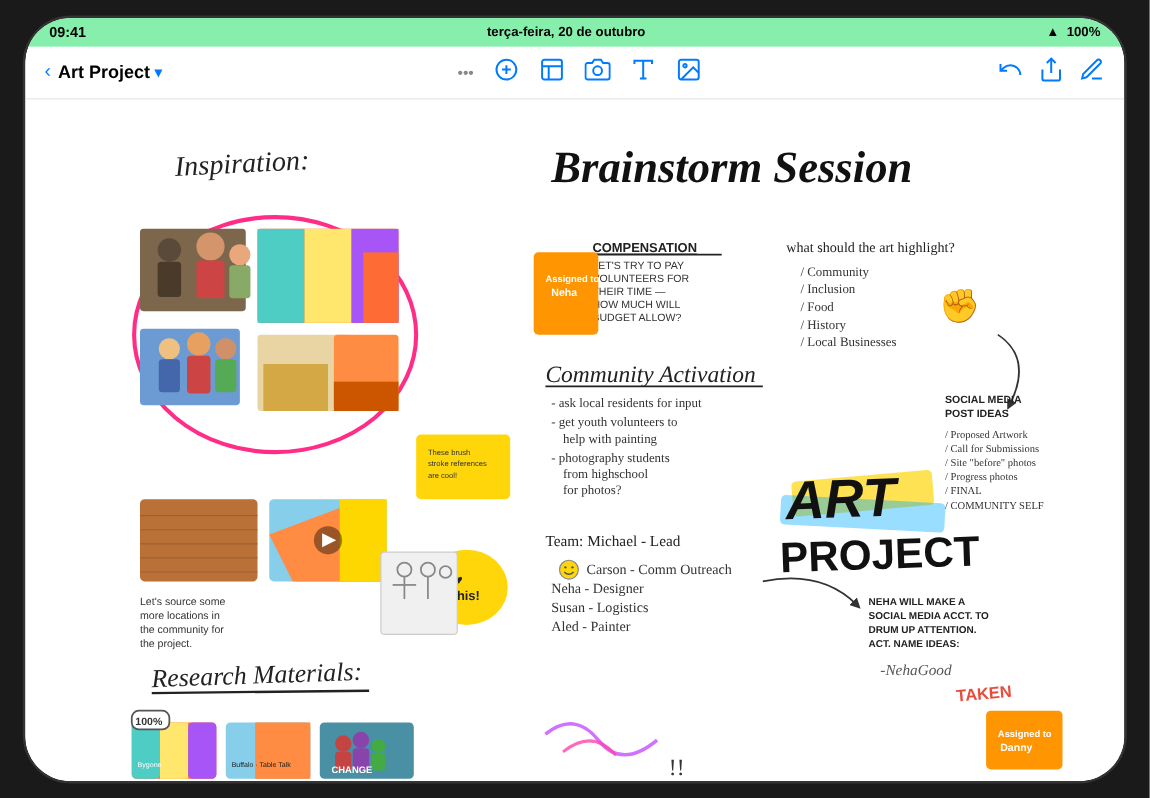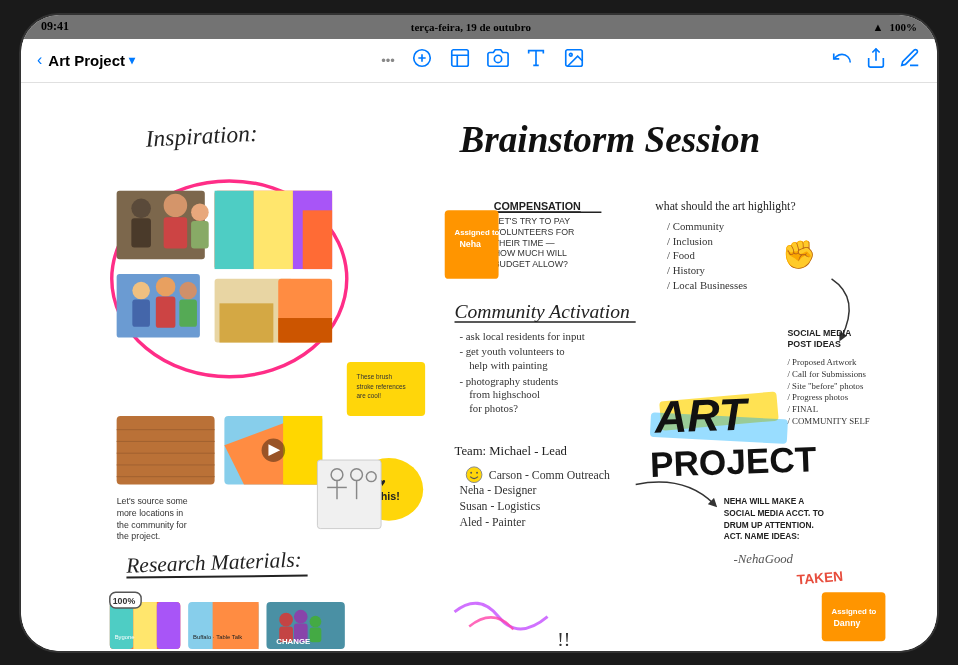--- a/index.html
+++ b/index.html
@@ -32,23 +32,22 @@
       flex-direction: column;
     }
     
     .status-bar {
       display: flex;
       justify-content: space-between;
       align-items: center;
       padding: 4px 20px;
       font-size: 12px;
       font-weight: 600;
-      background: #737373;
+      background: #86efac;
       height: 24px;
-      font-family: Liberation Serif, serif;
     }
     .status-time { font-size: 12px; font-weight: 700; }
     .status-date { font-size: 11px; }
     .status-right { display: flex; gap: 6px; align-items: center; font-size: 11px; }
     
     .toolbar {
       display: flex;
       align-items: center;
       justify-content: space-between;
       padding: 4px 16px;
@@ -80,21 +79,21 @@
     }
   </style>
 </head>
 <body>
 
 <div class="device">
   <div class="screen">
 
     <div class="status-bar">
       <div class="status-time">09:41</div>
-      <div class="status-date">terça-feira, 19 de outubro</div>
+      <div class="status-date">terça-feira, 20 de outubro</div>
       <div class="status-right">
         <span>▲</span>
         <span>100%</span>
       </div>
     </div>
 
     <div class="toolbar">
       <div class="toolbar-left">
         <span class="back-btn">‹</span>
         <span class="doc-title">

